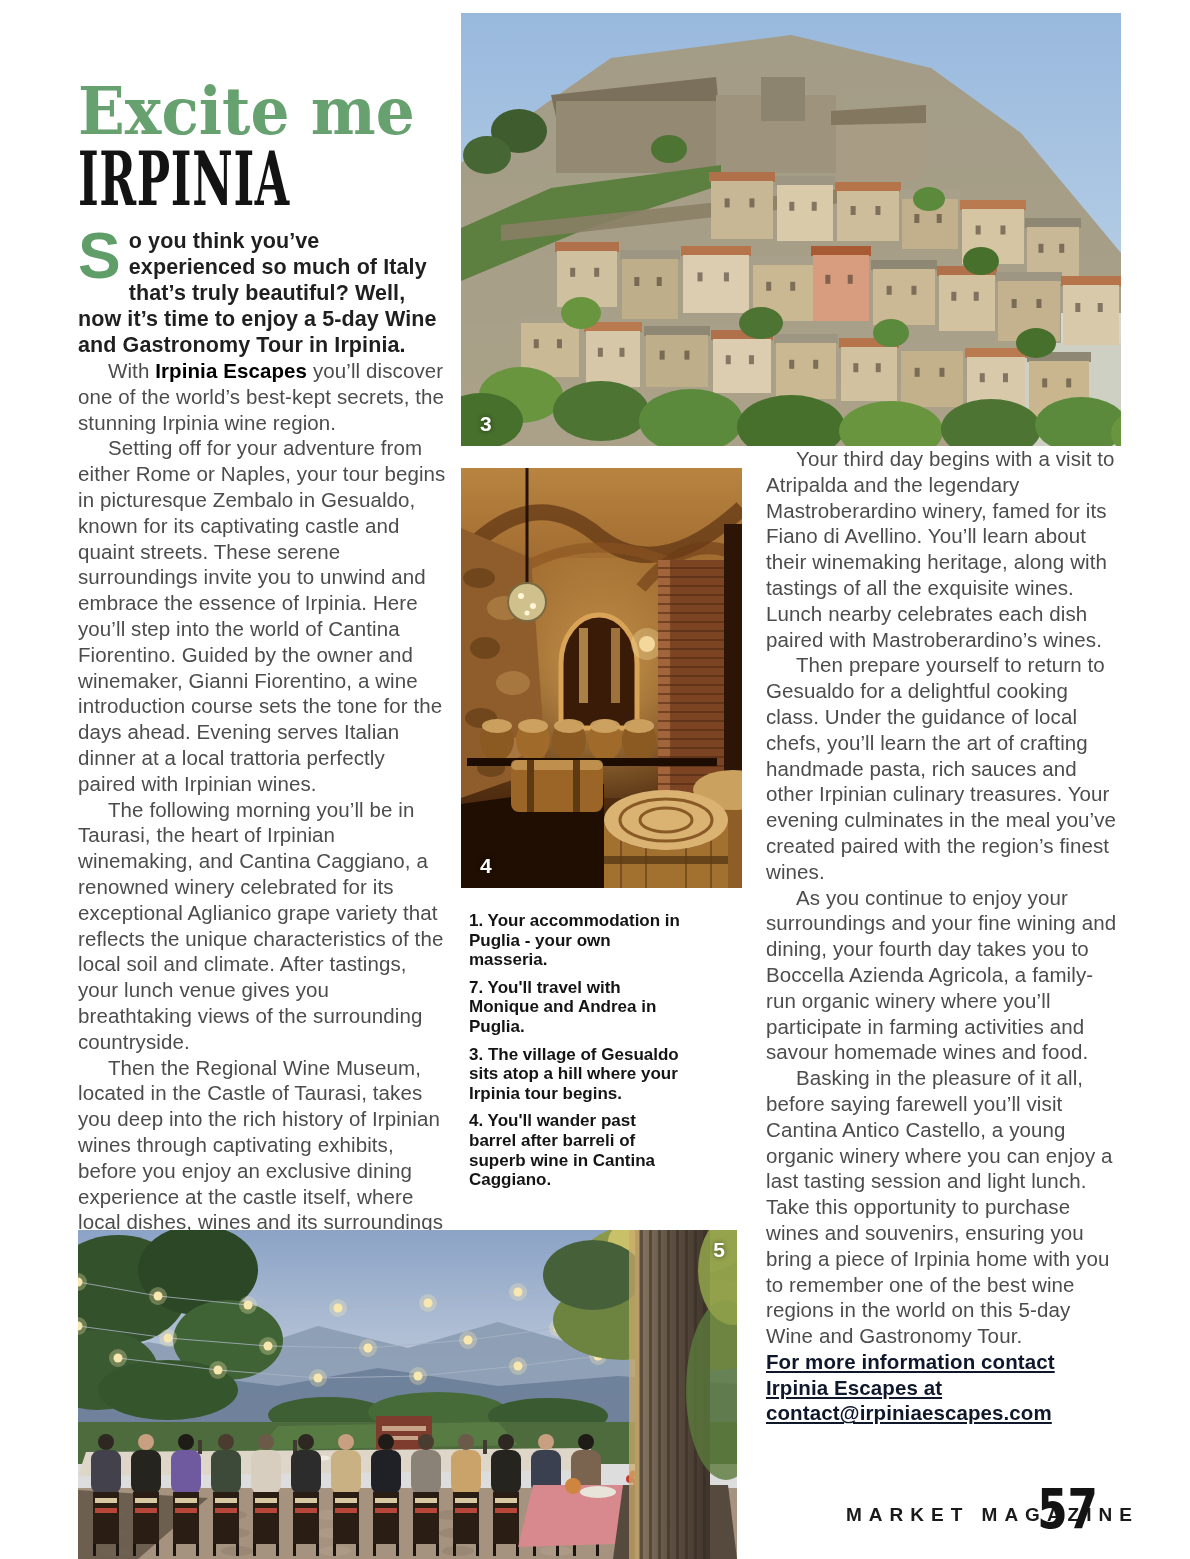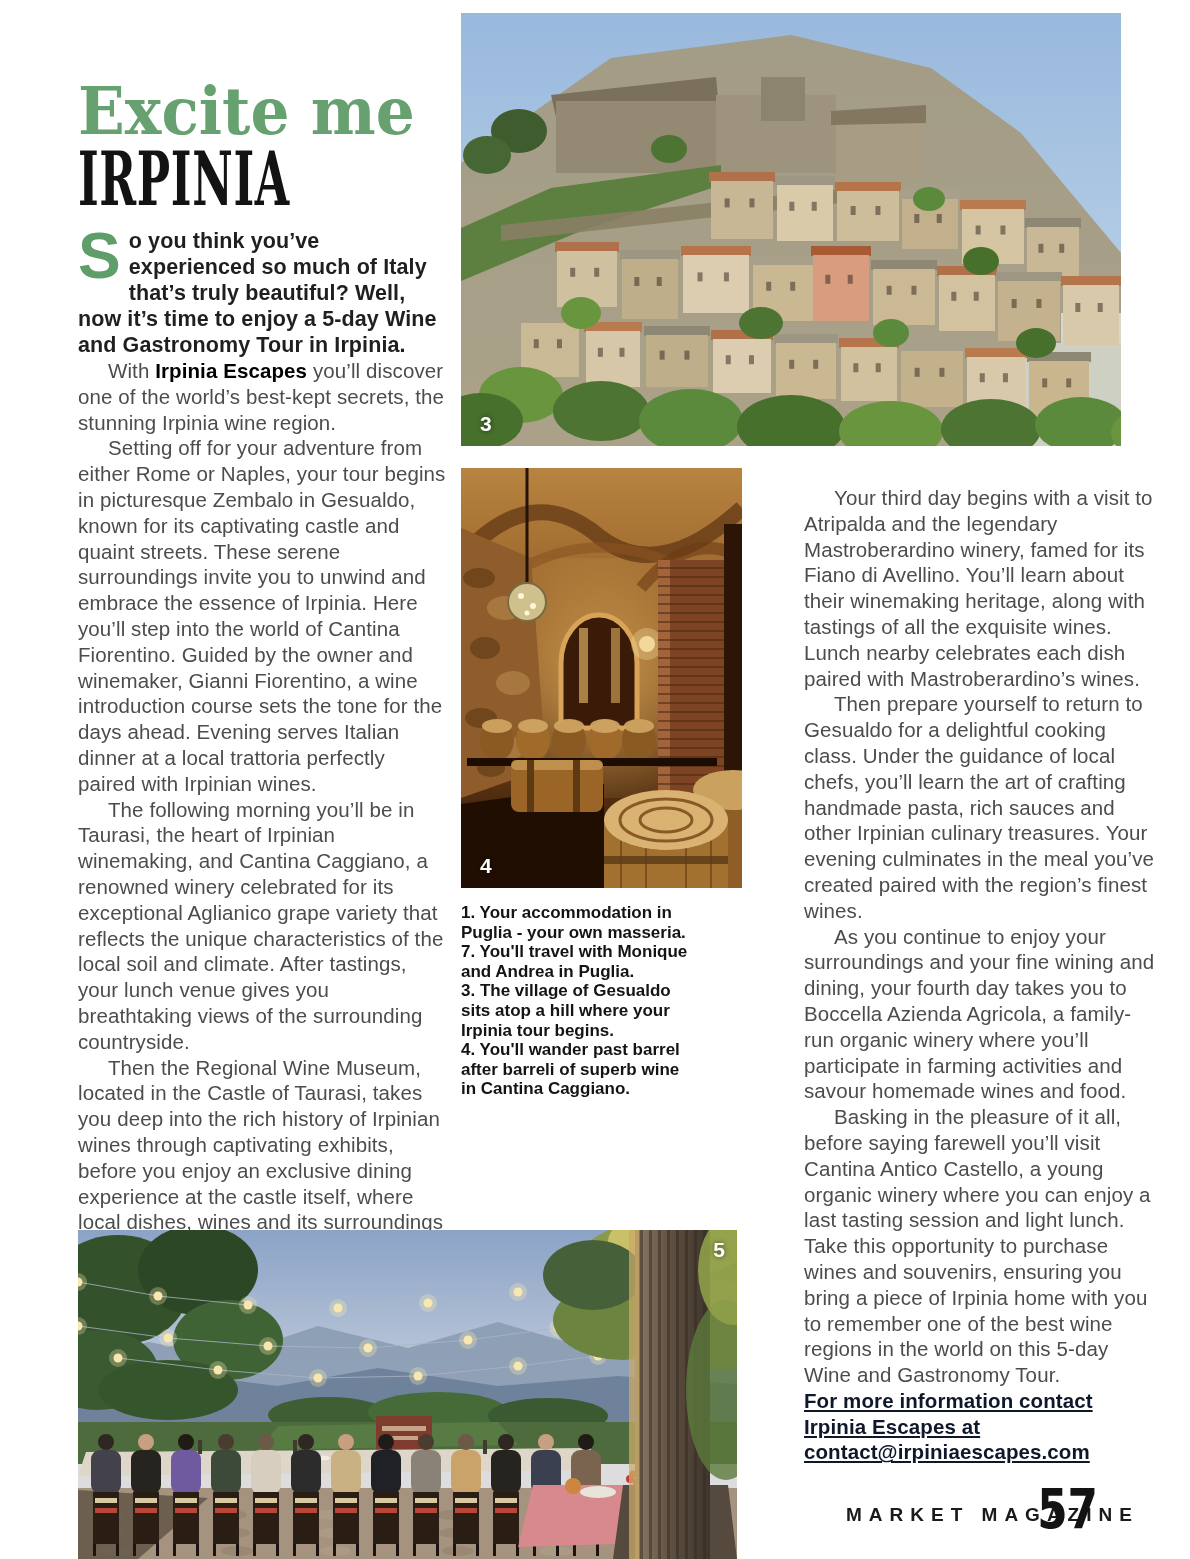--- a/index.html
+++ b/index.html
@@ -8,21 +8,21 @@
   
   .masthead{position:absolute;left:78px;top:78px;width:380px;}
   .script-title{font-family:"DejaVu Serif",serif;font-weight:700;font-size:66px;line-height:1.0;
         color:#66a16f;transform:scaleX(.93);transform-origin:left top;white-space:nowrap;margin:0;}
   .caps-title{font-family:"DejaVu Serif",serif;font-weight:700;font-size:74px;line-height:.95;
         color:#131313;transform:scaleX(.60);transform-origin:left top;white-space:nowrap;margin:0;
         letter-spacing:1px;}
   
   .col{position:absolute;color:#4c4c4c;font-size:20.5px;line-height:25.8px;letter-spacing:.1px;}
   .col-left{left:78px;top:228px;width:368px;}
-  .col-right{left:766px;top:485px;width:356px;margin-left:38px;}
+  .col-right{left:766px;top:446px;width:356px;}
   .col p{margin:0;}
   .indent{text-indent:30px;}
   .lead{font-weight:700;color:#1f1f1f;font-size:21.5px;line-height:26px;}
   .dropcap{float:left;color:#5f9e69;font-weight:700;font-size:64px;line-height:50px;
         margin:3px 8px 0 0;}
   .bold-inline{font-weight:700;color:#000000;}
   .contact{font-weight:700;color:#0f172a;text-decoration:underline;}
   
   .photo{position:absolute;overflow:hidden;background:#ddd;}
   .photo svg{display:block;width:100%;height:100%;}
@@ -30,21 +30,21 @@
   .photo-cellar{left:461px;top:468px;width:281px;height:420px;}
   .photo-dinner{left:78px;top:1230px;width:659px;height:329px;}
   .badge{position:absolute;color:#fff;font-weight:700;font-size:21px;
         text-shadow:0 0 5px rgba(0,0,0,.55);}
   .badge-village{left:19px;bottom:10px;}
   .badge-cellar{left:19px;bottom:10px;}
   .badge-dinner{right:12px;top:8px;}
   
   .captions{position:absolute;left:461px;top:903px;width:232px;color:#141414;
         font-weight:700;font-size:17px;line-height:19.6px;}
-  .captions div{margin:0;}
+  .captions div{margin:8px;}
   
   .footer-mag{position:absolute;left:846px;top:1504px;font-size:19px;font-weight:700;
         letter-spacing:7px;color:#1a1a1a;white-space:nowrap;}
   .footer-num{position:absolute;right:56px;top:1476px;font-family:"DejaVu Sans",sans-serif;
         font-weight:900;font-size:56px;color:#131313;transform:scaleX(.78);transform-origin:right top;}
 </style>
 </head>
 <body>
 
 <div class="page">

